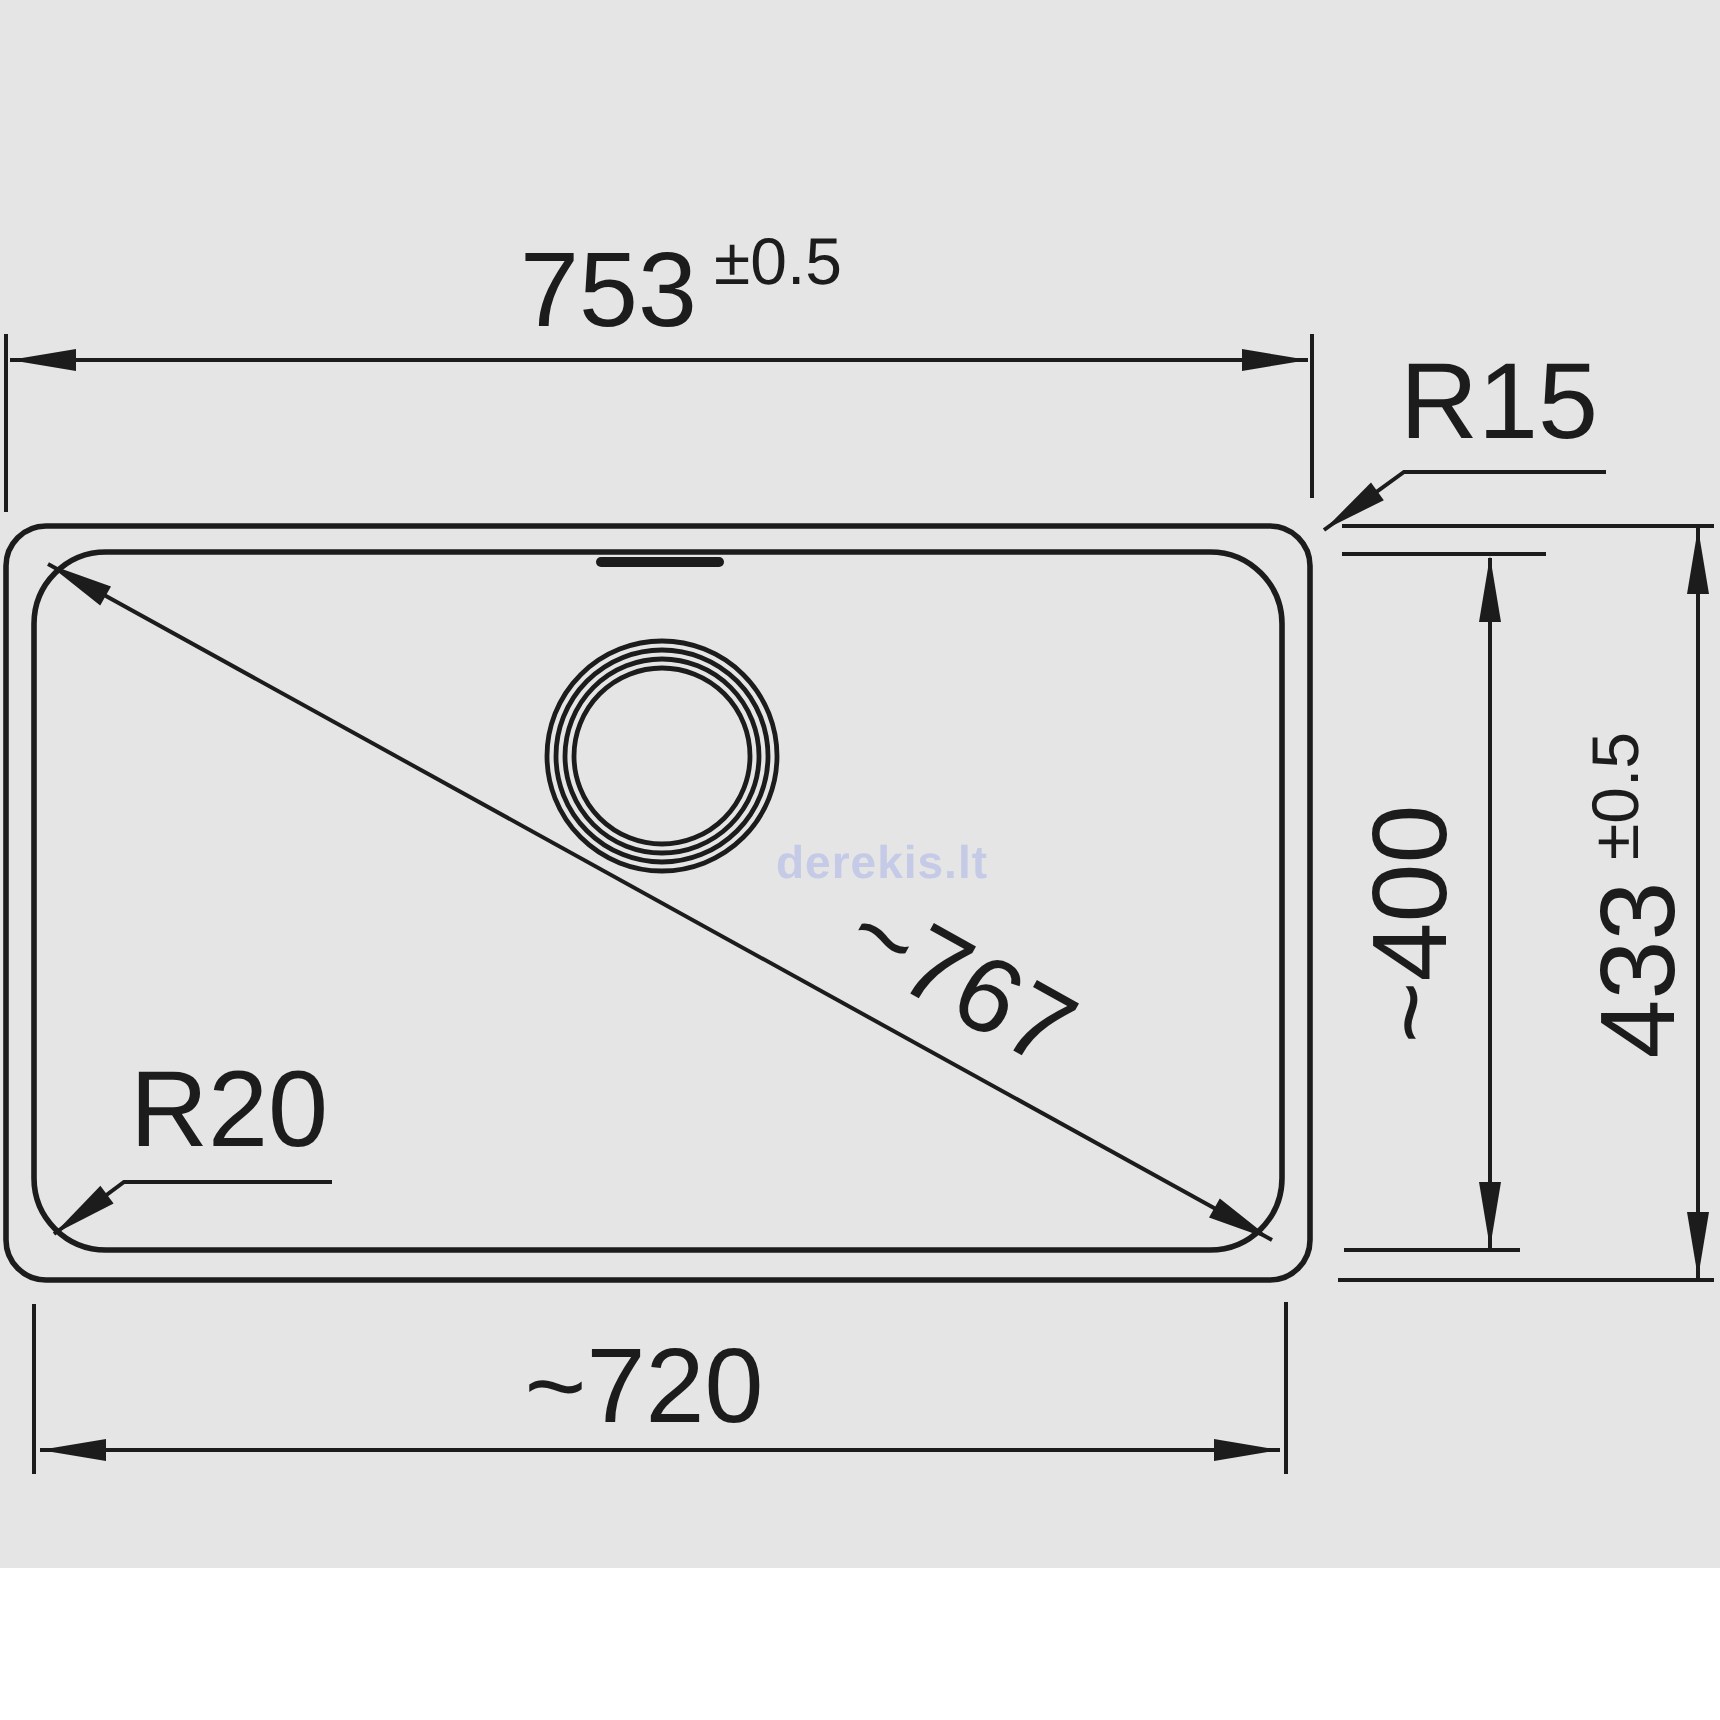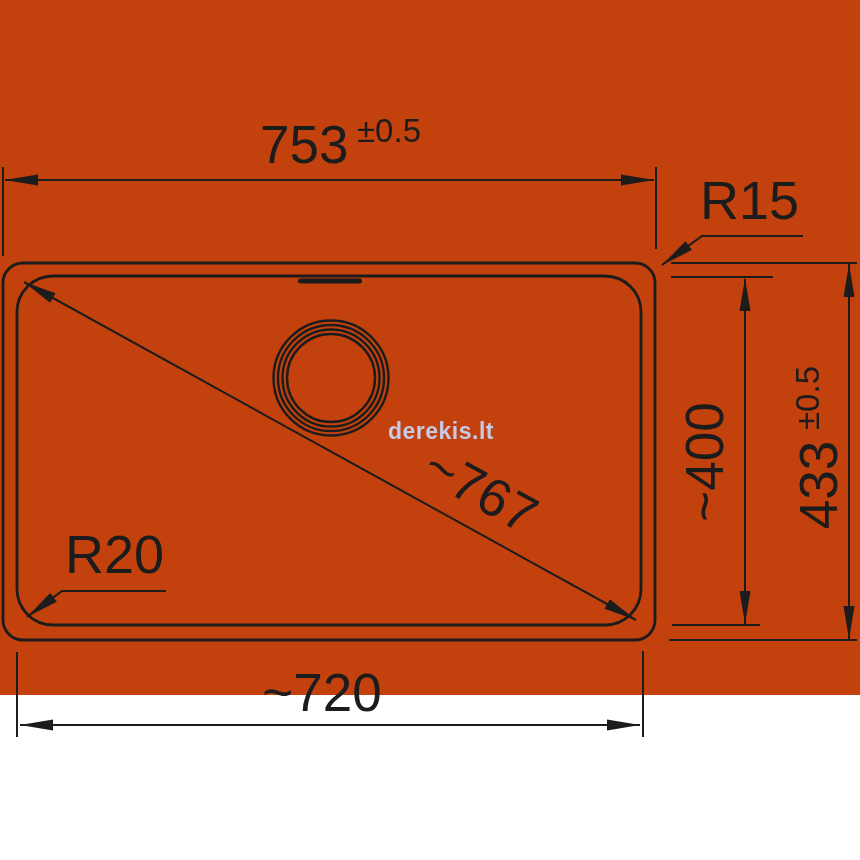--- a/index.html
+++ b/index.html
@@ -6,22 +6,22 @@
     margin: 0;
     padding: 0;
     width: 860px;
     height: 860px;
     background: #ffffff;
     font-family: "Liberation Sans", sans-serif;
   }
   .drawing-wrap {
     position: relative;
     width: 860px;
-    height: 695px;
-    background: #c2410c;
+    height: 784px;
+    background: #e5e5e5;
   }
   svg { display: block; }
   .outline {
     fill: none;
     stroke: #1c1c1c;
     stroke-width: 2.8;
   }
   .ring {
     fill: none;
     stroke: #1c1c1c;

